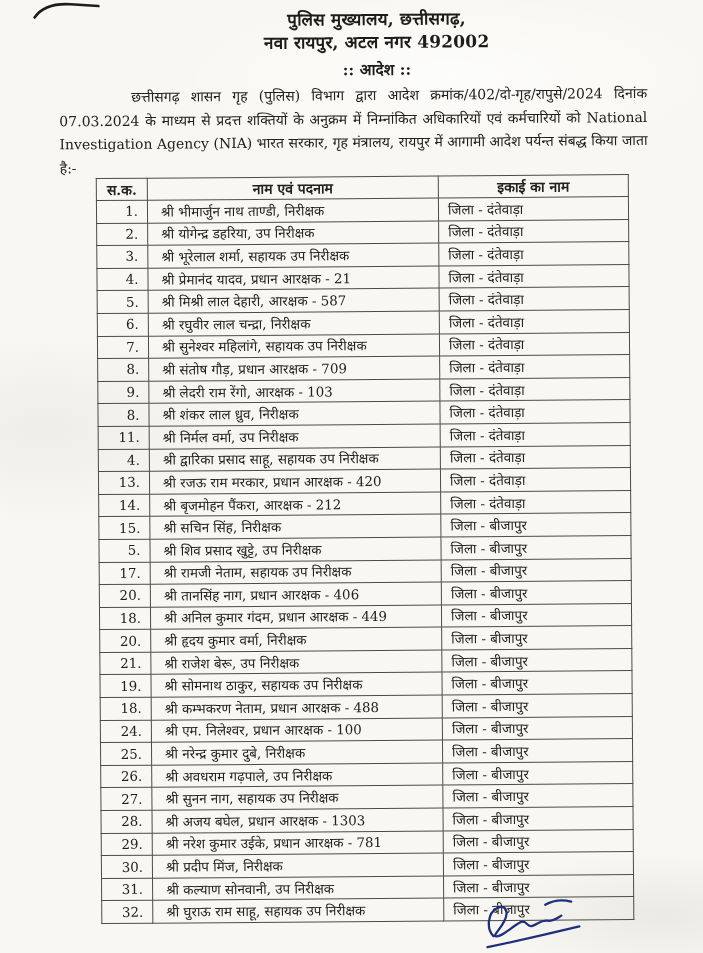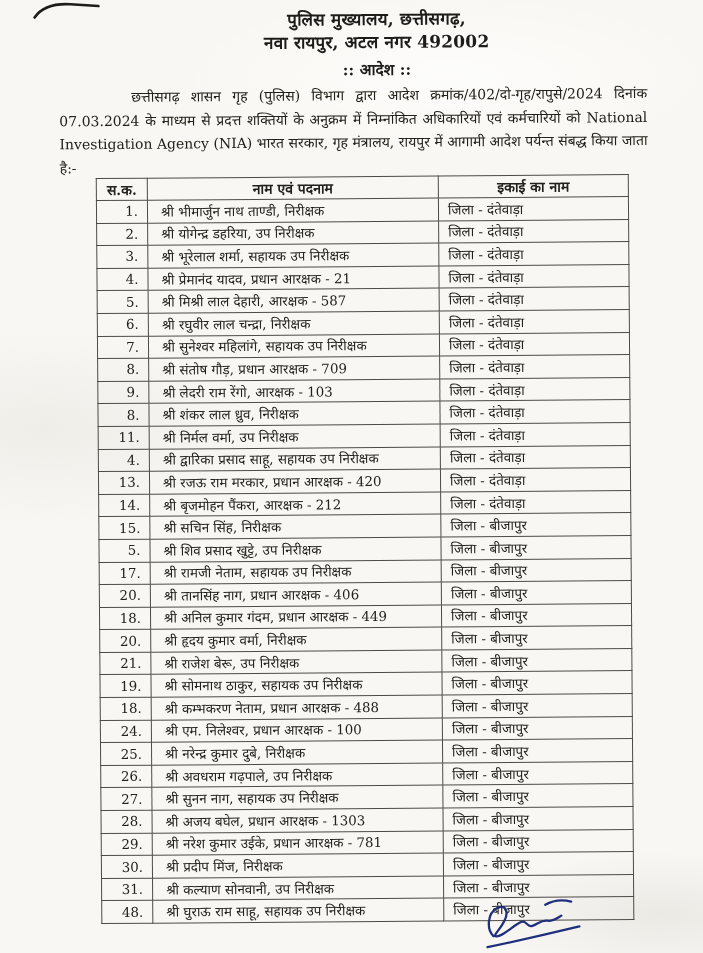--- a/index.html
+++ b/index.html
@@ -276,21 +276,21 @@
     <td class="c-sn">30.</td>
     <td class="c-name">श्री प्रदीप मिंज, निरीक्षक</td>
     <td class="c-unit">जिला - बीजापुर</td>
   </tr>
           <tr>
     <td class="c-sn">31.</td>
     <td class="c-name">श्री कल्याण सोनवानी, उप निरीक्षक</td>
     <td class="c-unit">जिला - बीजापुर</td>
   </tr>
           <tr>
-    <td class="c-sn">48.</td>
+    <td class="c-sn">32.</td>
     <td class="c-name">श्री घुराऊ राम साहू, सहायक उप निरीक्षक</td>
     <td class="c-unit">जिला - बीजापुर</td>
   </tr>
         </tbody>
     </table>
 
     <svg class="signature" width="104" height="58" viewBox="0 0 104 58">
       <path d="M12,41 C5,34 6,18 16,13 C24,9 28,16 23,26 C19,34 12,40 14,41
                C20,43 32,30 40,27 C46,25 45,33 51,31 C57,29 60,25 66,26 C71,27 75,24 80,21" fill="none" stroke-width="2.3" stroke-linecap="round" stroke="#1f2f7e"></path>
       <path d="M64,10 C72,5.5 82,5 90,7" fill="none" stroke-width="2.3" stroke-linecap="round" stroke="#1f2f7e"></path>

